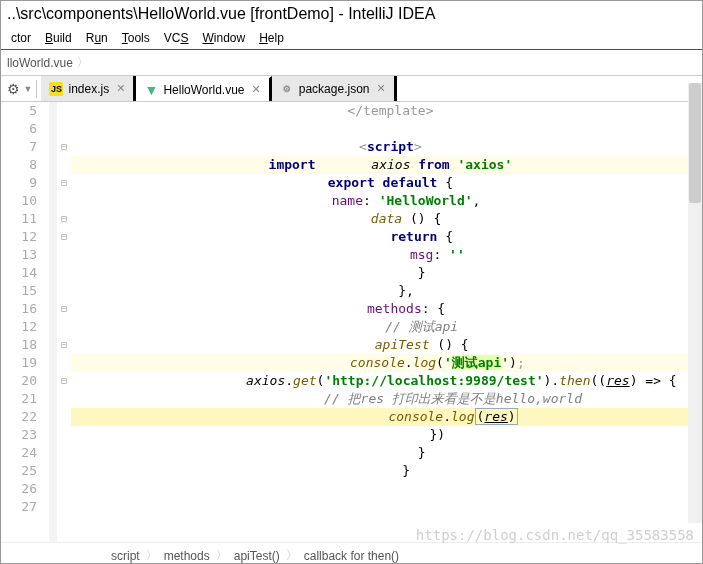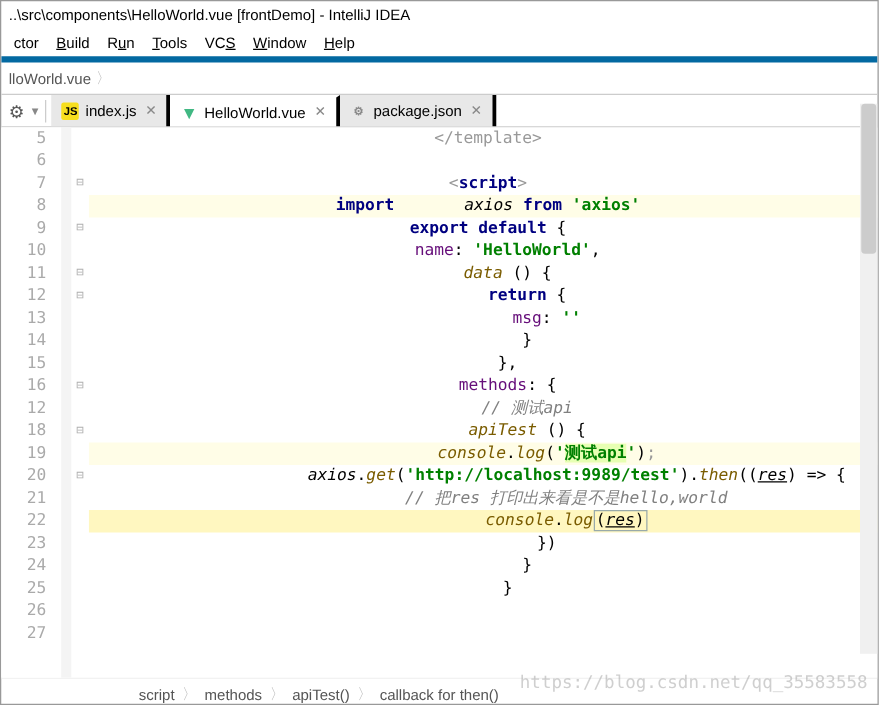--- a/index.html
+++ b/index.html
@@ -1,18 +1,18 @@
 <!DOCTYPE html>
 <html><head>
   <meta charset="utf-8">
   <style>
     * { margin: 0; padding: 0; box-sizing: border-box; }
     body { font-family: "Segoe UI", Tahoma, sans-serif; font-size: 12px; background: #fff; color: #000; width: 703px; height: 564px; overflow: hidden; border: 1px solid #999; position: relative; }
-    .title-bar { padding: 4px 6px; font-size: 12px; }
-    .menu-bar { display: flex; gap: 2px; padding: 2px 4px; border-bottom: 5px solid #0369a1; }
+    .title-bar { padding: 4px 6px; font-size: 16px; }
+    .menu-bar { display: flex; gap: 2px; padding: 2px 4px; border-bottom: 1px solid #0369a1; }
     .menu-item { padding: 2px 6px; cursor: default; }
     .mnemonic { text-decoration: underline; }
     .crumb-bar { display: flex; align-items: center; padding: 4px 6px; border-bottom: 1px solid #ccc; color: #555; }
     .crumb-bar .chevron { color: #bbb; margin-left: 4px; }
     .toolbar { display: flex; align-items: center; padding: 0 2px; border-bottom: 1px solid #ccc; height: 26px; }
     .toolbar .gear { font-size: 14px; color: #555; cursor: pointer; margin: 0 4px; }
     .toolbar .sep { width: 1px; height: 18px; background: #ccc; margin: 0 4px; }
     .tabs { display: flex; height: 100%; align-items: stretch; }
     .tab { display: flex; align-items: center; gap: 5px; padding: 0 8px; border-right: 3px solid #000000; background: #e8e8e8; cursor: default; }
     .tab.active { background: #fff; border-top: 2px solid transparent; }
@@ -35,21 +35,21 @@
     .str { color: #008000; font-weight: bold; }
     .name { color: #660e7a; }
     .cmt { color: #808080; font-style: italic; }
     .tagc { color: #999; }
     .call { color: #7a5c00; font-style: italic; }
     .uvar { color: #000; font-style: italic; text-decoration: underline; }
     .param { font-style: italic; margin-left: 48px; }
     .box { border: 1px solid #9aa; padding: 0 1px; margin-top: 40px; }
     .breadcrumb2 { display: flex; align-items: center; gap: 6px; padding: 4px 12px 4px 110px; color: #555; border-top: 1px solid #eee; font-size: 12px; }
     .breadcrumb2 .chv { color: #bbb; }
-    .watermark { position: absolute; bottom: 9px; right: 8px; color: rgba(160,160,160,0.5); font-family: monospace; font-size: 14px; }
+    .watermark { position: absolute; bottom: 20px; right: 8px; color: rgba(160,160,160,0.5); font-family: monospace; font-size: 14px; }
     .scroll-v { position: absolute; right: 0; top: 82px; width: 14px; height: 440px; background: #f0f0f0; }
     .scroll-v .thumb { position: absolute; top: 0; left: 1px; right: 1px; height: 120px; background: #ccc; border-radius: 3px; }
   </style>
 </head>
 <body>
 
 <div class="title-bar">..\src\components\HelloWorld.vue [frontDemo] - IntelliJ IDEA</div>
 
 <div class="menu-bar">
   <div class="menu-item"><span>ctor</span></div>

